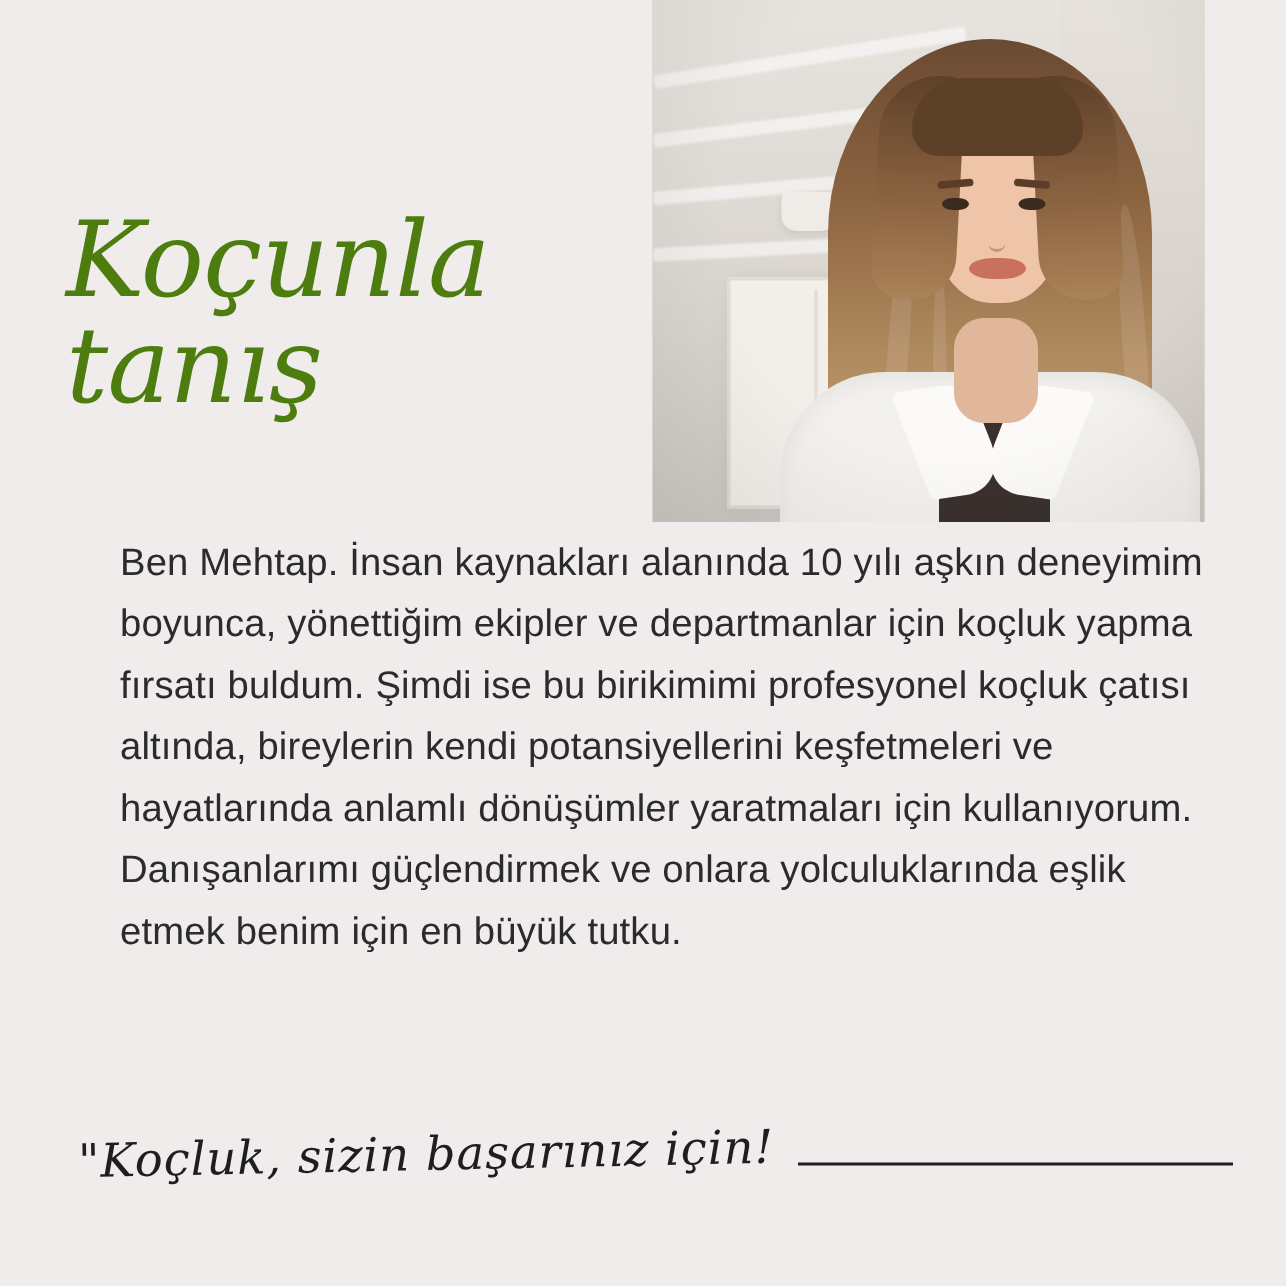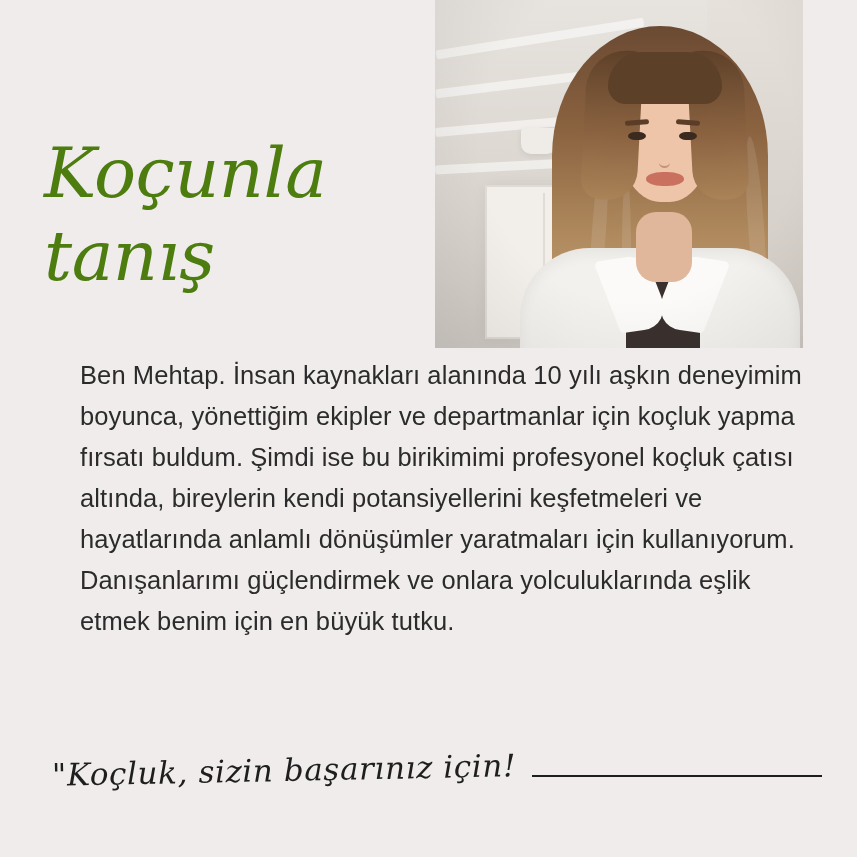--- a/index.html
+++ b/index.html
@@ -33,21 +33,21 @@
     font-size: 70px;
     line-height: 0.96;
     color: #4d7c0f;
     letter-spacing: -0.5px;
   }
   .headline .line {
     display: block;
     white-space: nowrap;
   }
   .headline .line2 {
-    margin-top: 16px;
+    margin-top: 4px;
   }
 
   
   .photo-wrap {
     position: absolute;
     left: 435px;
     top: 0px;
     width: 368px;
     height: 348px;
     overflow: hidden;

